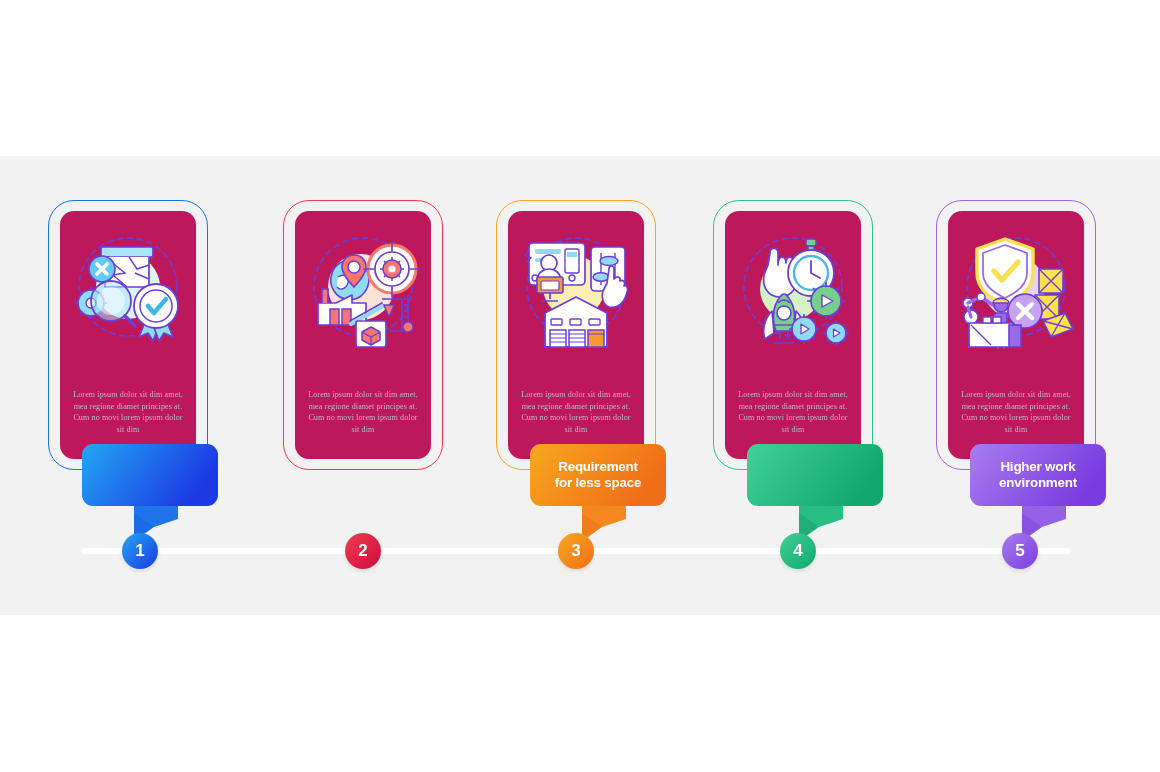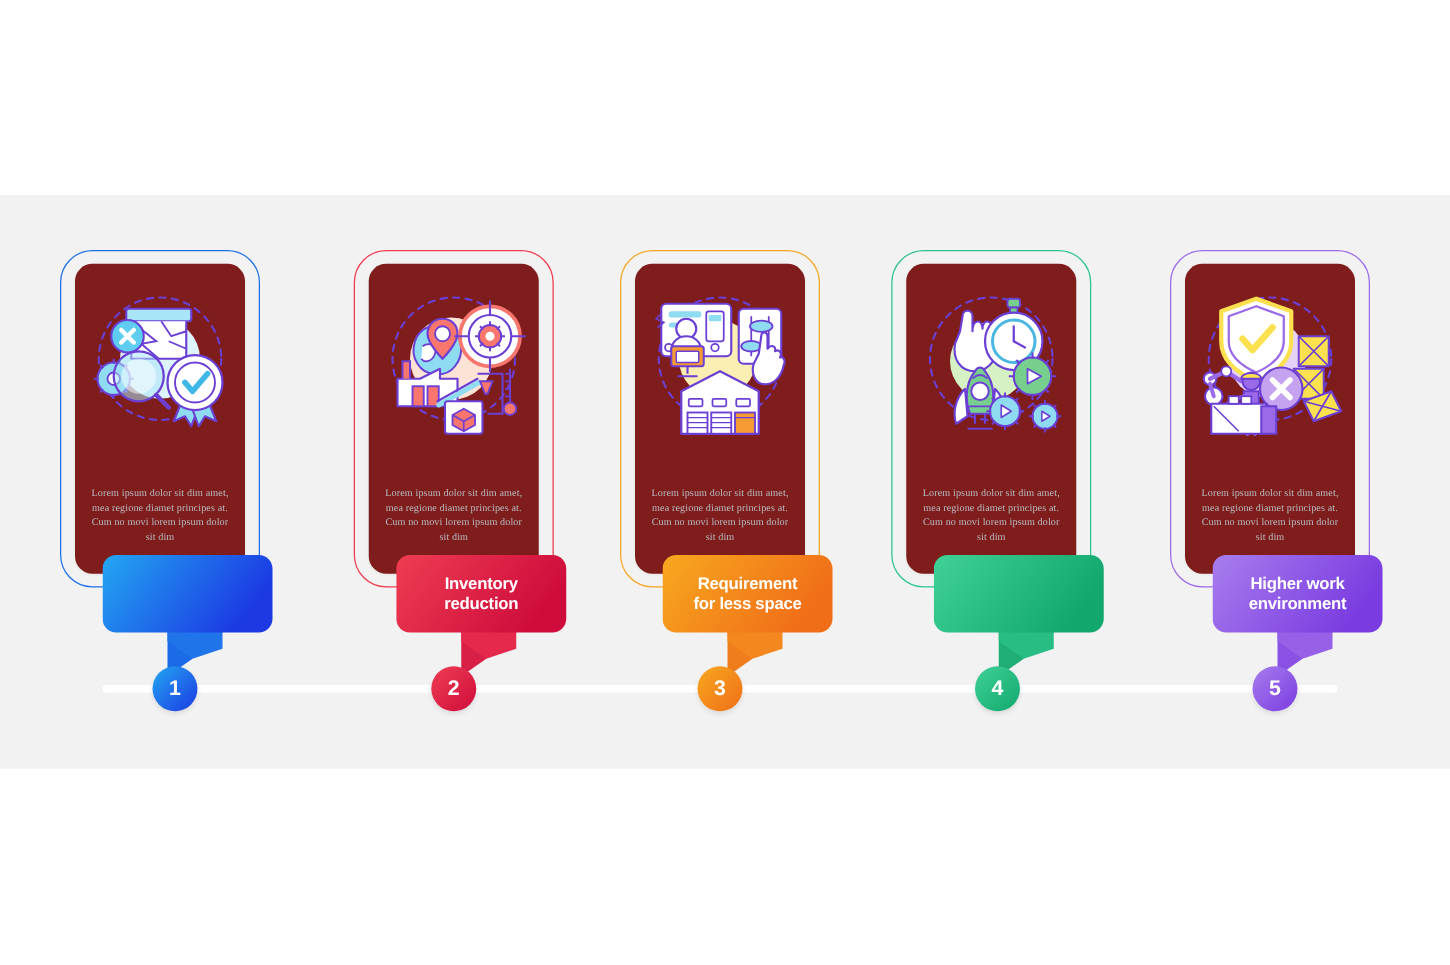--- a/index.html
+++ b/index.html
@@ -23,21 +23,21 @@
     position:absolute;top:200px;width:160px;height:270px;
   }
   .card-outline{
     position:absolute;left:0;top:0;width:100%;height:100%;
     border:1.6px solid var(--accent);
     border-radius:26px;box-sizing:border-box;
     background:transparent;
   }
   .card-inner{
     position:absolute;left:12px;top:11px;width:136px;height:248px;
-    background:#7f1d1d;border-radius:14px;
+    background:#be185d;border-radius:14px;
     box-shadow:0 1px 3px rgba(0,0,0,0.045);
   }
   .icon-wrap{
     position:absolute;left:50%;top:14px;transform:translateX(-50%);
     width:118px;height:126px;
   }
   .icon-wrap svg{display:block;width:118px;height:126px;}
   .card-text{
     position:absolute;left:10px;right:10px;top:178px;
     font-size:8.1px;line-height:11.6px;color:#b9bcc2;
@@ -178,35 +178,20 @@
             <path d="M100 74 L104 74 M100 80 L104 80 M100 86 L104 86 M100 92 L104 92" stroke="#6b3fd4" stroke-width="1.4"></path>
             <circle cx="104" cy="102" r="5" fill="#f8766d" stroke="#6b3fd4" stroke-width="1.5"></circle>
             <path d="M80 80 L90 80 L86 90 L84 90 Z" fill="#f8766d" stroke="#6b3fd4" stroke-width="1.5"></path>
 
             <rect x="52" y="96" width="30" height="26" rx="2" fill="#ffffff" stroke="#6b3fd4" stroke-width="1.7"></rect>
             <path d="M67 102 L76 107 L76 115 L67 120 L58 115 L58 107 Z" fill="#f8766d" stroke="#6b3fd4" stroke-width="1.5" stroke-linejoin="round"></path>
             <path d="M58 107 L67 112 L76 107 M67 112 L67 120" fill="none" stroke="#6b3fd4" stroke-width="1.3"></path>
           </svg>
         </div>
         <div class="card-text">Lorem ipsum dolor sit dim amet, mea regione diamet principes at. Cum no movi lorem ipsum dolor sit dim</div>
-      </div>
-      <div class="ribbon">
-        <svg viewBox="0 0 146 107">
-          <defs>
-            <linearGradient id="g2" x1="0" y1="0" x2="1" y2="0.35">
-              <stop offset="0" stop-color="#ef3d52"></stop>
-                <stop offset="1" stop-color="#ce0c3c"></stop>
-            </linearGradient>
-          </defs>
-          <path d="M52 58 L72 58 L72 86 L52 100 Z" fill="#d81f46"></path>
-          <path d="M52 58 L96 58 L96 78 L72 86 L52 72 Z" fill="#e5294c"></path>
-          <rect x="0" y="3" width="136" height="62" rx="11" fill="url(#g2)"></rect>
-        </svg>
-        <div class="ribbon-label">Inventory
-reduction</div>
       </div>
     </div>
     <div class="num-circle" style="left:345px;background:linear-gradient(135deg,#ef3d52,#ce0c3c);">
       <span>2</span>
     </div>
 
     <div class="card" style="left:496px;--accent:#f5a623;">
       <div class="card-outline"></div>
       <div class="card-inner">
         <div class="icon-wrap">

